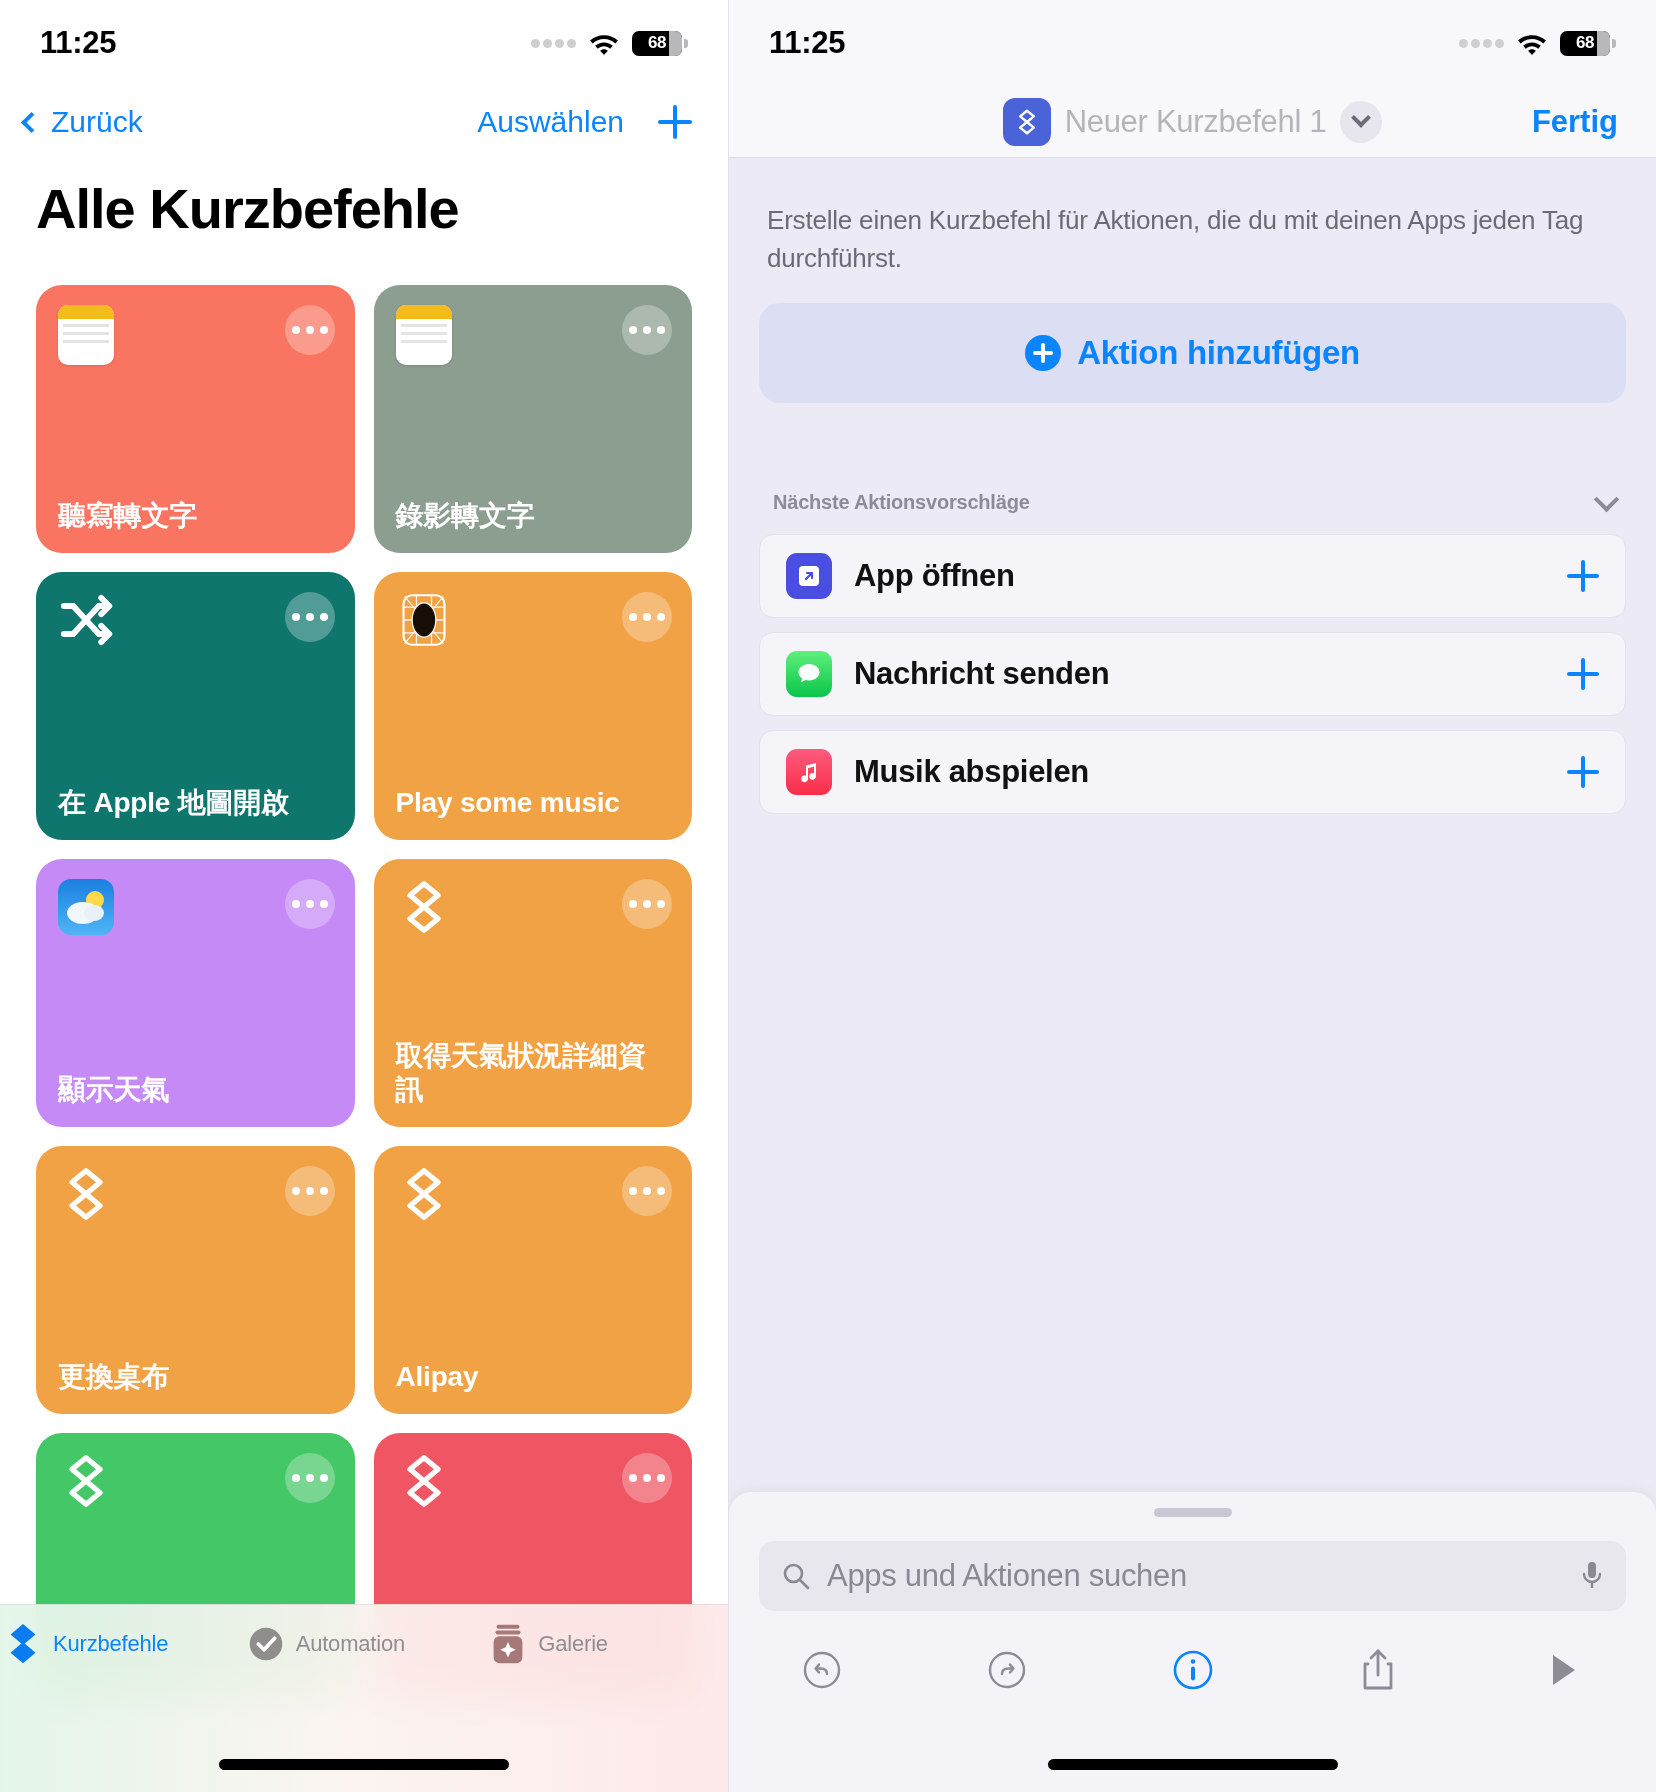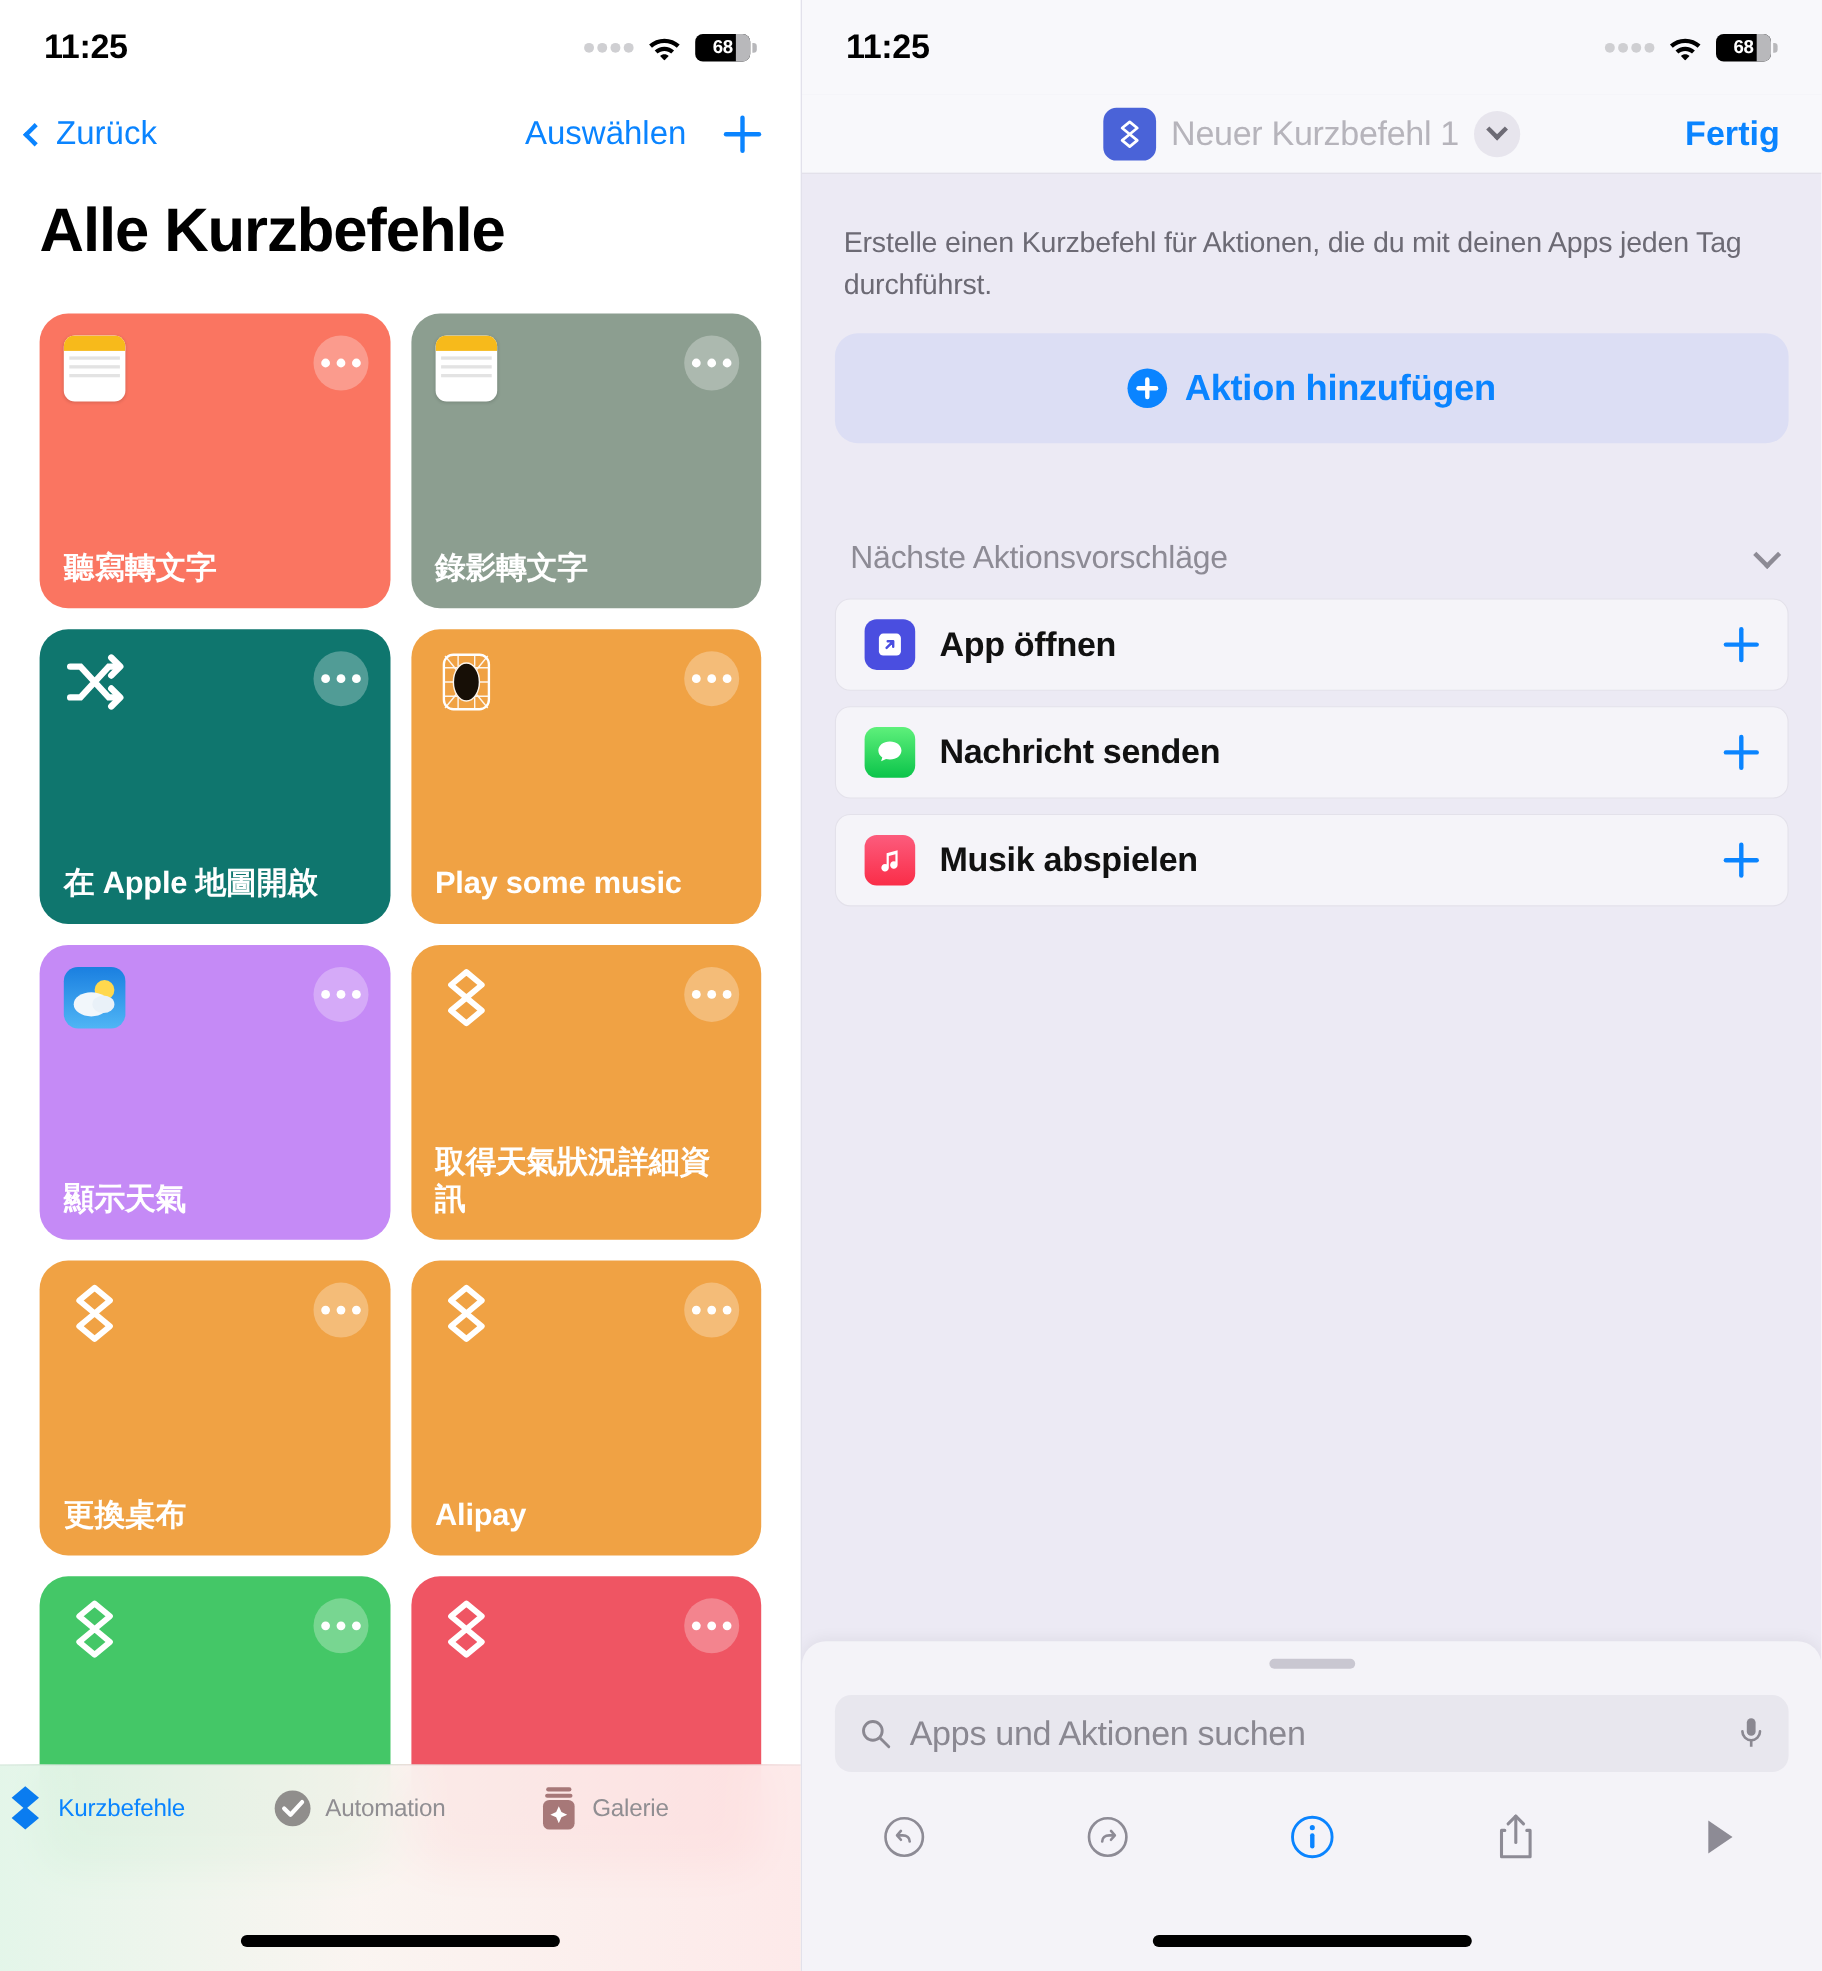--- a/index.html
+++ b/index.html
@@ -210,21 +210,21 @@
   .plus-circ::before, .plus-circ::after {
     content: ""; position: absolute; background: #fff; border-radius: 2px;
   }
   .plus-circ::before { left: 8px; right: 8px; top: 16px; height: 4px; }
   .plus-circ::after { top: 8px; bottom: 8px; left: 16px; width: 4px; }
 
   .sugg-head {
     display: flex; align-items: center;
     padding: 88px 14px 20px 14px; cursor: pointer;
   }
-  .sugg-head .sh-title { font-size: 29px; color: #8d8b95; letter-spacing: -0.2px; }
+  .sugg-head .sh-title { font-size: 20px; color: #8d8b95; letter-spacing: -0.2px; font-weight: bold; }
   .sugg-head .sh-chev {
     margin-left: auto;
     width: 18px; height: 18px; border-right: 4px solid #8d8b95;
     border-bottom: 4px solid #8d8b95; transform: rotate(45deg) translateY(-5px);
   }
   .sugg-row {
     height: 84px; background: #f5f4f9; border: 1px solid #e3e1ea;
     border-radius: 14px; margin-bottom: 14px;
     display: flex; align-items: center; padding: 0 26px; gap: 22px;
     cursor: pointer;

